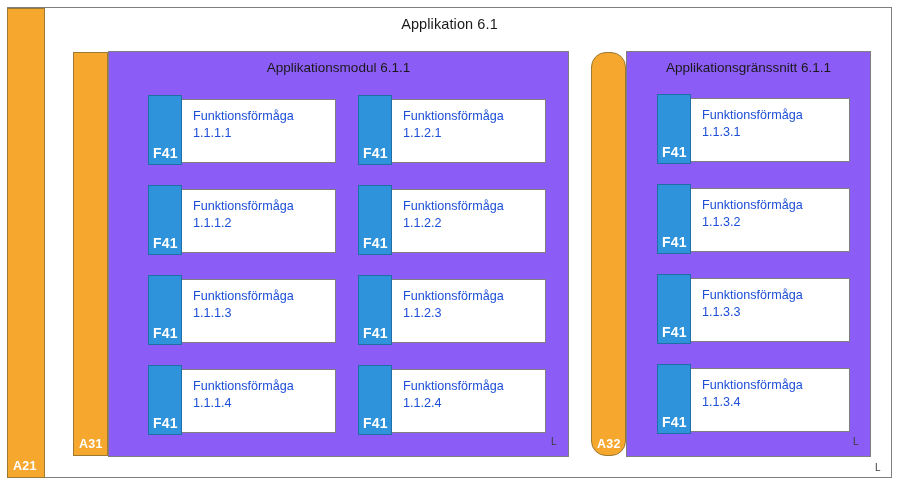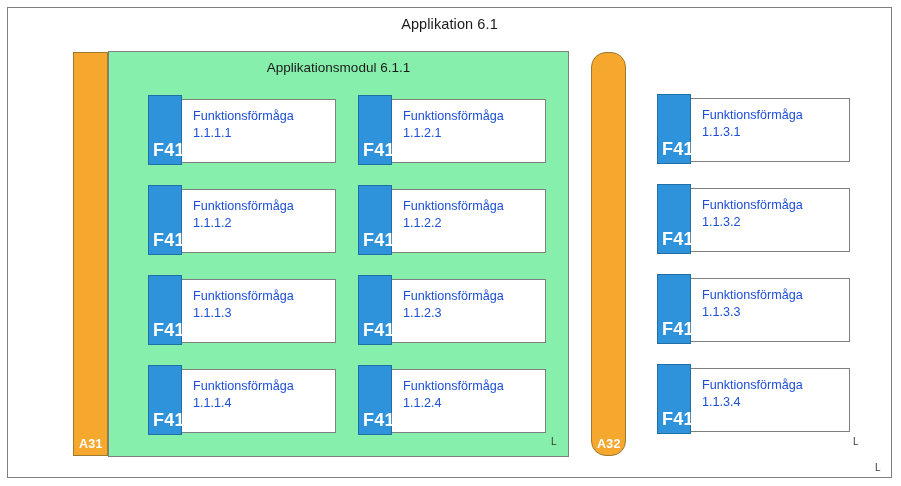--- a/index.html
+++ b/index.html
@@ -62,21 +62,21 @@
 
   #bar-a21 { left: 7px;  top: 8px;  width: 38px;  height: 470px; }
   #bar-a31 { left: 73px; top: 52px; width: 35px;  height: 404px; }
   #bar-a32 { left: 591px;top: 52px; width: 35px;  height: 404px; border-radius: 15px; }
 
   
   .panel {
     position: absolute;
     box-sizing: border-box;
     border: 1px solid #7f7f7f;
-    background: #86efac;
+    background: #8b5cf6;
   }
   #panel-module    { left: 108px; top: 51px; width: 461px; height: 406px; }
   #panel-interface { left: 626px; top: 51px; width: 245px; height: 406px; }
 
   .panel-title {
     position: absolute;
     left: 0;
     top: 8px;
     width: 100%;
     text-align: center;
@@ -111,21 +111,21 @@
     height: 70px;
     box-sizing: border-box;
     background: #2f93db;
     border: 1px solid #1f6ea6;
     z-index: 2;
   }
   .fn-tag-label {
     position: absolute;
     left: 4px;
     bottom: 3px;
-    font-size: 18px;
+    font-size: 14px;
     font-weight: 700;
     color: #ffffff;
     letter-spacing: 0.2px;
   }
 
   .fn-box {
     position: absolute;
     left: 33px;
     top: 4px;
     right: 0;
@@ -146,31 +146,37 @@
 </style>
 </head>
 <body>
 
 <div id="canvas">
 
   <div class="app-frame">
     <div class="app-title">Applikation 6.1</div>
   </div>
 
+  <div class="orange-bar" id="bar-a21">
+    <span class="bar-label">A21</span>
+  </div>
   <div class="orange-bar" id="bar-a31">
     <span class="bar-label">A31</span>
   </div>
   <div class="orange-bar" id="bar-a32">
     <span class="bar-label">A32</span>
   </div>
 
   <div class="panel" id="panel-module">
     <div class="panel-title">Applikationsmodul 6.1.1</div>
   </div>
 
+  <div class="panel" id="panel-interface">
+    <div class="panel-title">Applikationsgränssnitt 6.1.1</div>
+  </div>
 
   <div class="fn-block" style="left:148px; top:95px;">
     <div class="fn-tag">
       <span class="fn-tag-label">F41</span>
     </div>
     <div class="fn-box">
       <div class="fn-text">Funktionsförmåga
 1.1.1.1</div>
     </div>
   </div>

